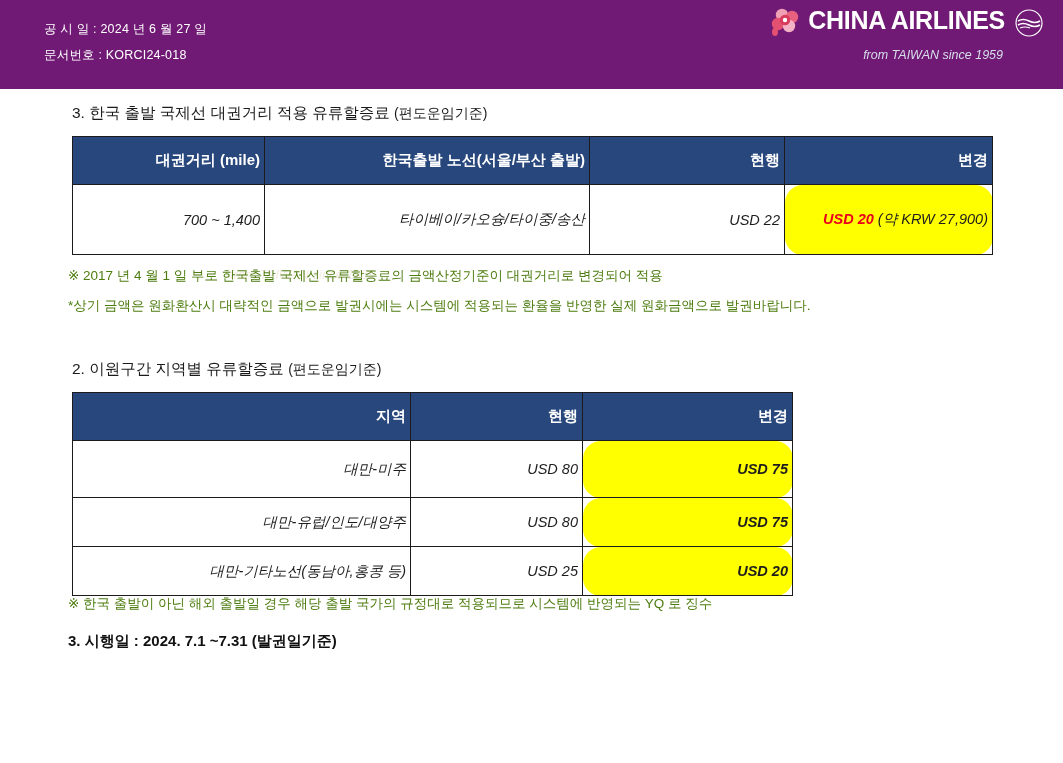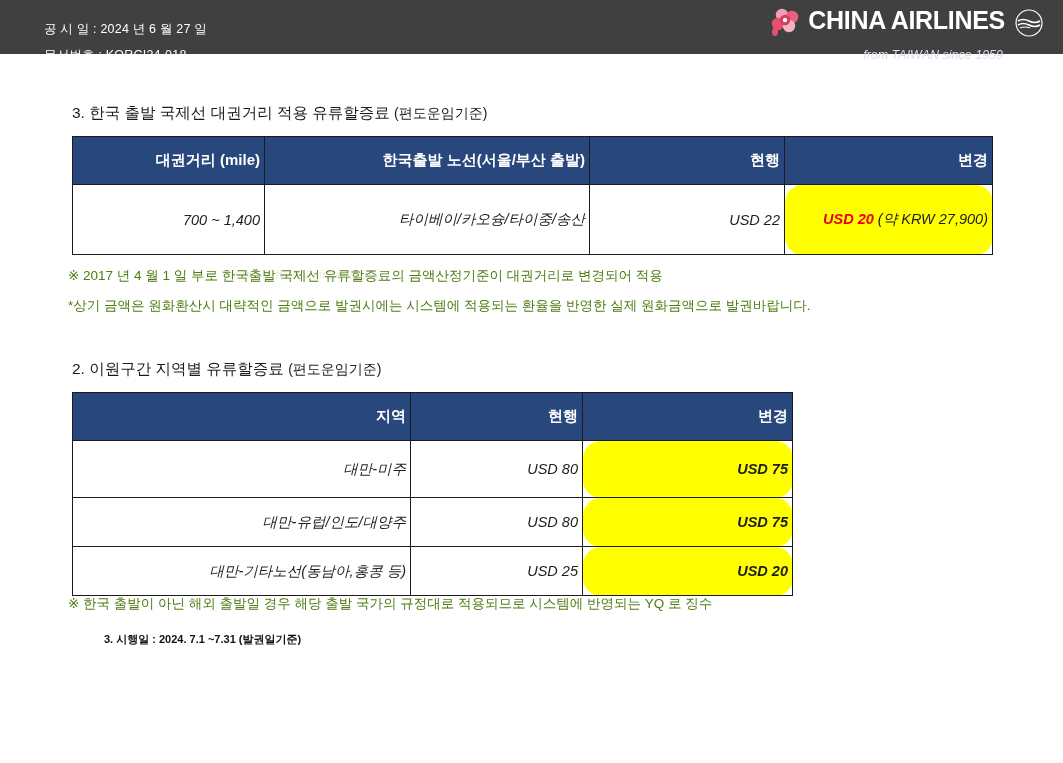--- a/index.html
+++ b/index.html
@@ -13,22 +13,22 @@
   #page {
     position: relative;
     width: 1063px; height: 763px;
     background: #ffffff;
     overflow: hidden;
   }
 
   
   #header {
     position: absolute; left: 0; top: 0;
-    width: 1063px; height: 54px;
-    background: #404040;
+    width: 1063px; height: 89px;
+    background: #701a75;
   }
   .hdr-line {
     position: absolute;
     color: #ffffff;
     font-size: 12.5px;
     letter-spacing: 0.2px;
     white-space: nowrap;
   }
   #hdr-date { left: 44px; top: 21px; }
   #hdr-docno { left: 44px; top: 47px; }
@@ -99,25 +99,24 @@
   .paren-note { color: #1d1d1d; font-weight: normal; }
 
   .note-line {
     position: absolute;
     font-size: 13.5px;
     color: #4d7c0f;
     white-space: nowrap;
   }
   .eff-line {
     position: absolute;
-    font-size: 11px;
+    font-size: 15px;
     font-weight: bold;
     color: #111111;
     white-space: nowrap;
-    margin-left: 36px;
   }
 
   
   #watermark {
     position: absolute;
     left: 230px; top: 190px;
     font-size: 13px; font-style: italic;
     color: #f2ece2;
     white-space: nowrap;
     pointer-events: none;

